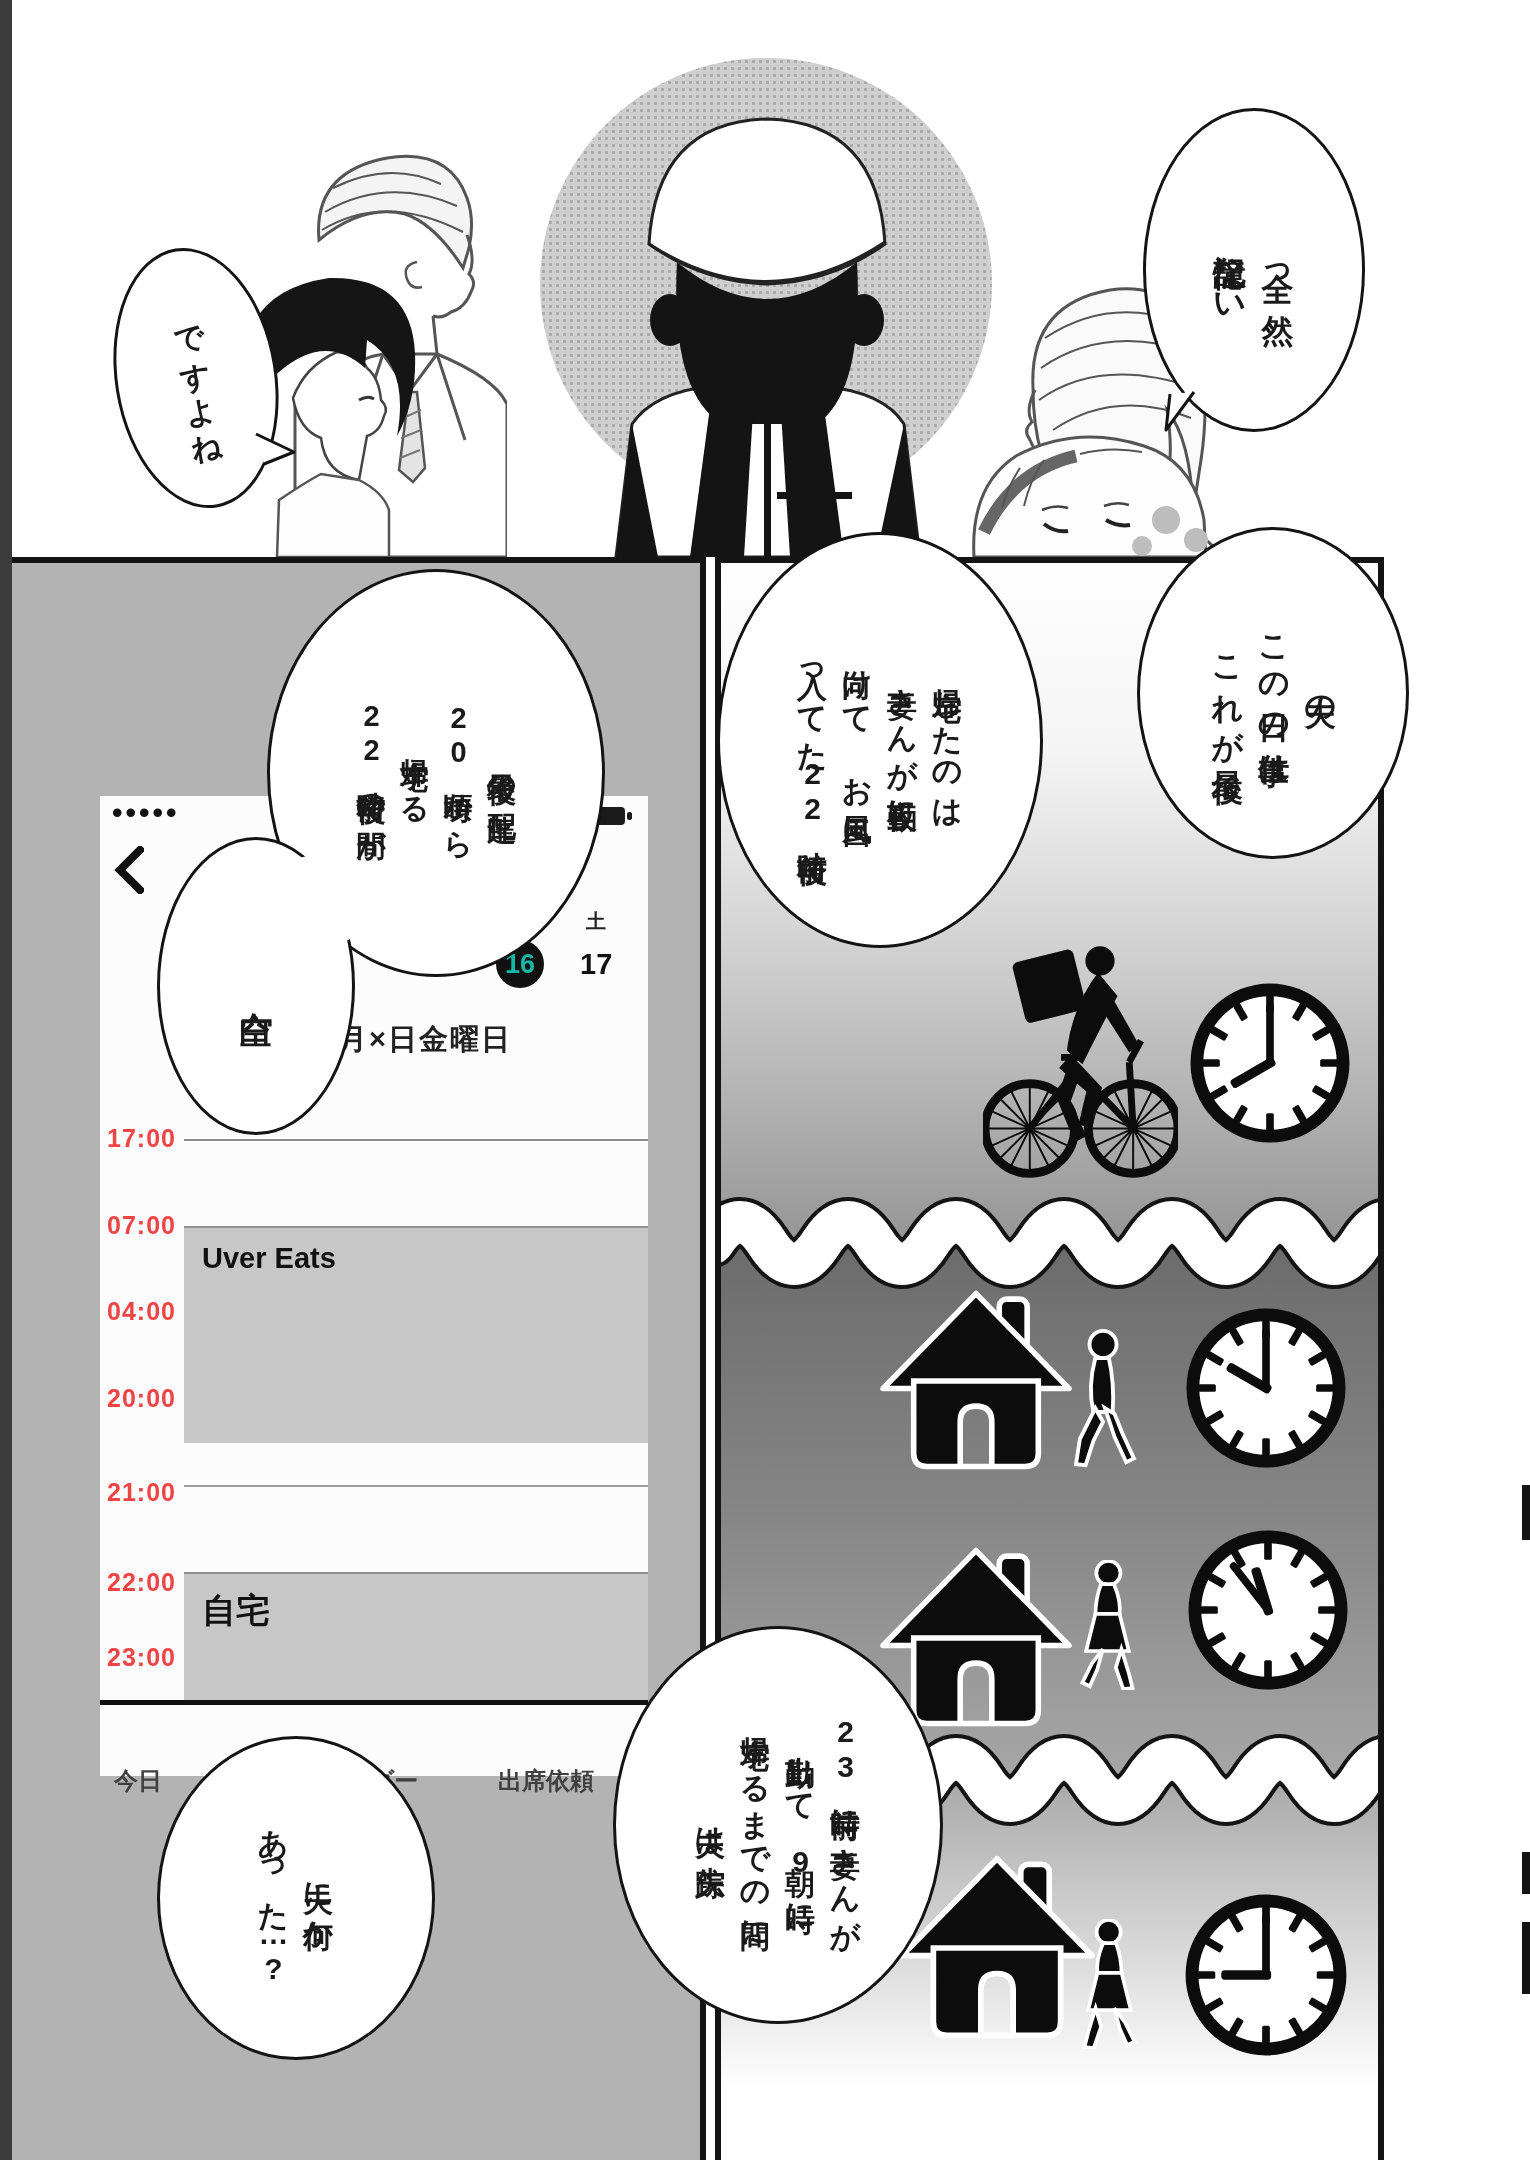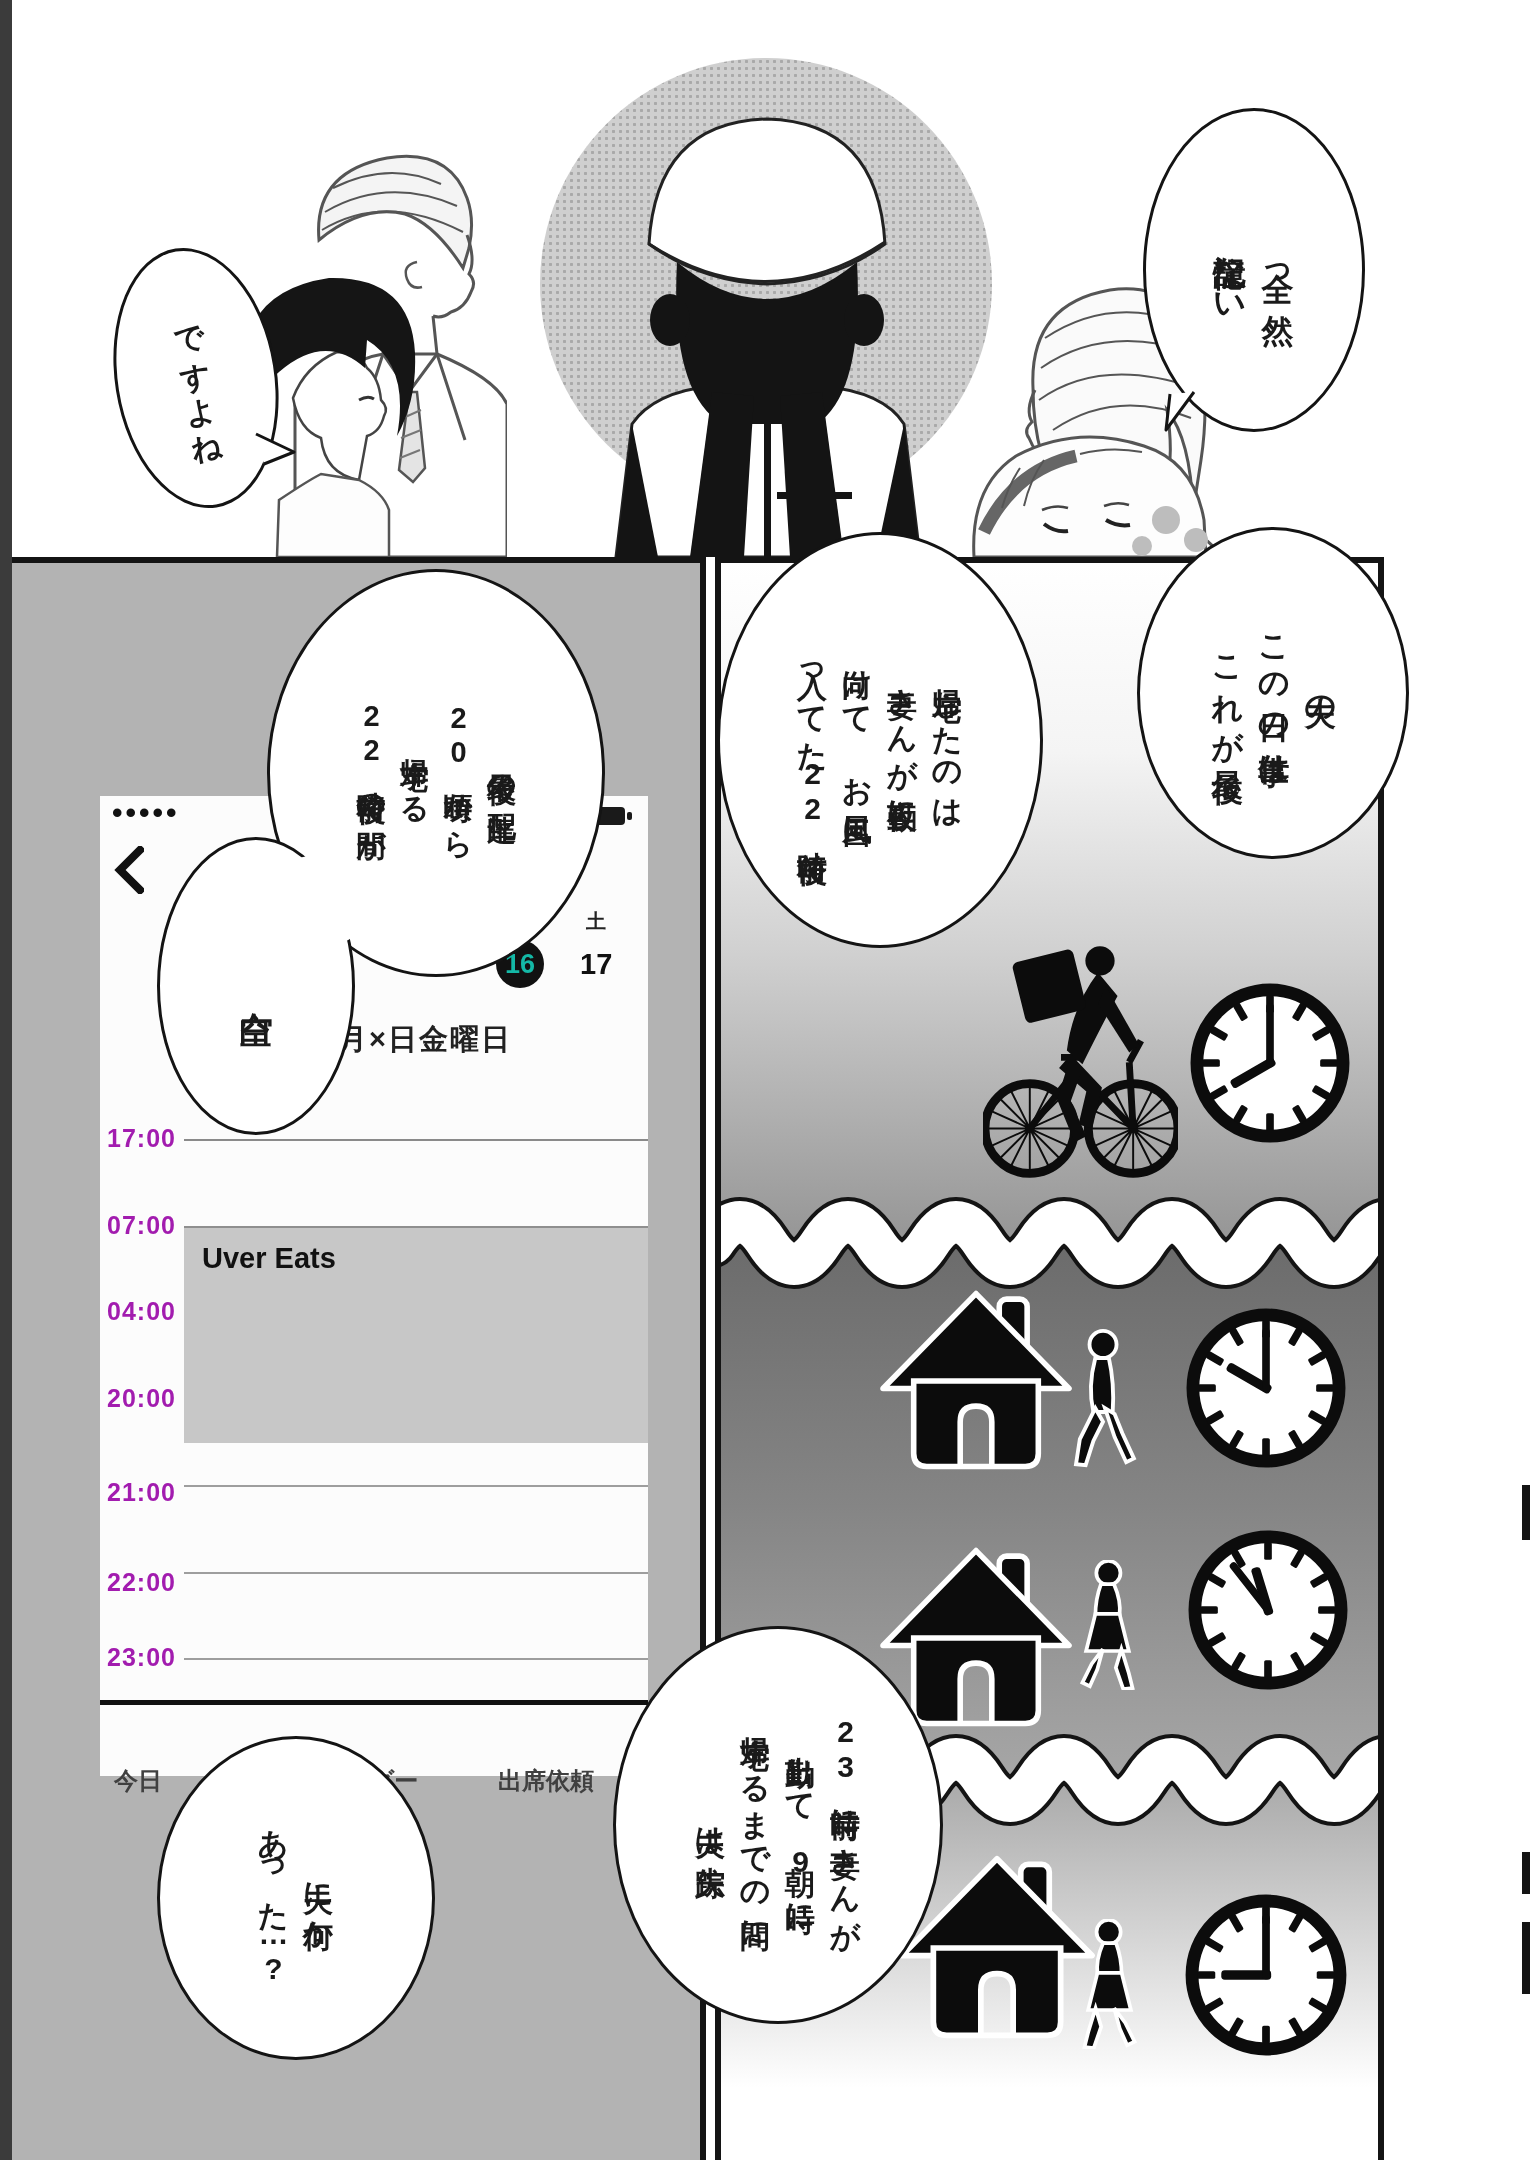--- a/index.html
+++ b/index.html
@@ -20,21 +20,21 @@
                box-sizing:border-box;overflow:hidden;}
   
   #tone-circle{left:528px;top:58px;width:452px;height:452px;border-radius:50%;
                background-color:#cfcfcf;
                background-image:radial-gradient(circle,#a9a9a9 1.4px,rgba(0,0,0,0) 1.5px);
                background-size:7px 7px;}
   
   #phone{position:absolute;left:88px;top:233px;width:548px;height:980px;background:#fcfcfc;z-index:5;}
   .hourline{position:absolute;left:84px;right:0;height:2px;background:#9e9e9e;}
   .hourlabel{position:absolute;left:0;width:76px;text-align:right;font-size:25px;
-             color:#a21caf;font-weight:600;letter-spacing:1px;}
+             color:#ef4444;font-weight:600;letter-spacing:1px;}
   .event{position:absolute;left:84px;right:0;background:#c7c7c7;border-top:2px solid #8f8f8f;box-sizing:border-box;}
   .event-label{font-size:29px;color:#111;font-weight:600;padding:14px 0 0 18px;}
   .tab{position:absolute;top:969px;font-size:24px;color:#404040;font-weight:600;}
   svg{display:block;}
   .clock{position:absolute;z-index:10;}
 </style>
 </head>
 <body>
 
 <div id="page">
@@ -150,20 +150,23 @@
       <div class="hourlabel" style="top:674px;margin-top:8px;">21:00</div>
       <div class="hourline" style="top:689px;"></div>
       <div class="hourlabel" style="top:761px;margin-top:11px;">22:00</div>
       <div class="hourline" style="top:776px;"></div>
       <div class="hourlabel" style="top:847px;">23:00</div>
       <div class="hourline" style="top:862px;"></div>
 
       <div class="event" style="top:430px;height:217px;">
         <div class="event-label">Uver Eats</div>
       </div>
+      <div class="event" style="top:776px;height:128px;">
+        <div class="event-label" style="font-size:34px;">自宅</div>
+      </div>
 
       <div class="abs" style="left:0;top:904px;width:548px;height:5px;background:#111;"></div>
       <div class="tab" style="left:14px;">今日</div>
       <div class="tab" style="left:196px;">カレンダー</div>
       <div class="tab" style="left:398px;">出席依頼</div>
     </div>
   </div>
 
   <div class="bubble" style="left:267px;top:569px;width:332px;height:402px;">
     <div class="vtext" style="font-size:29px;">最後の配達

